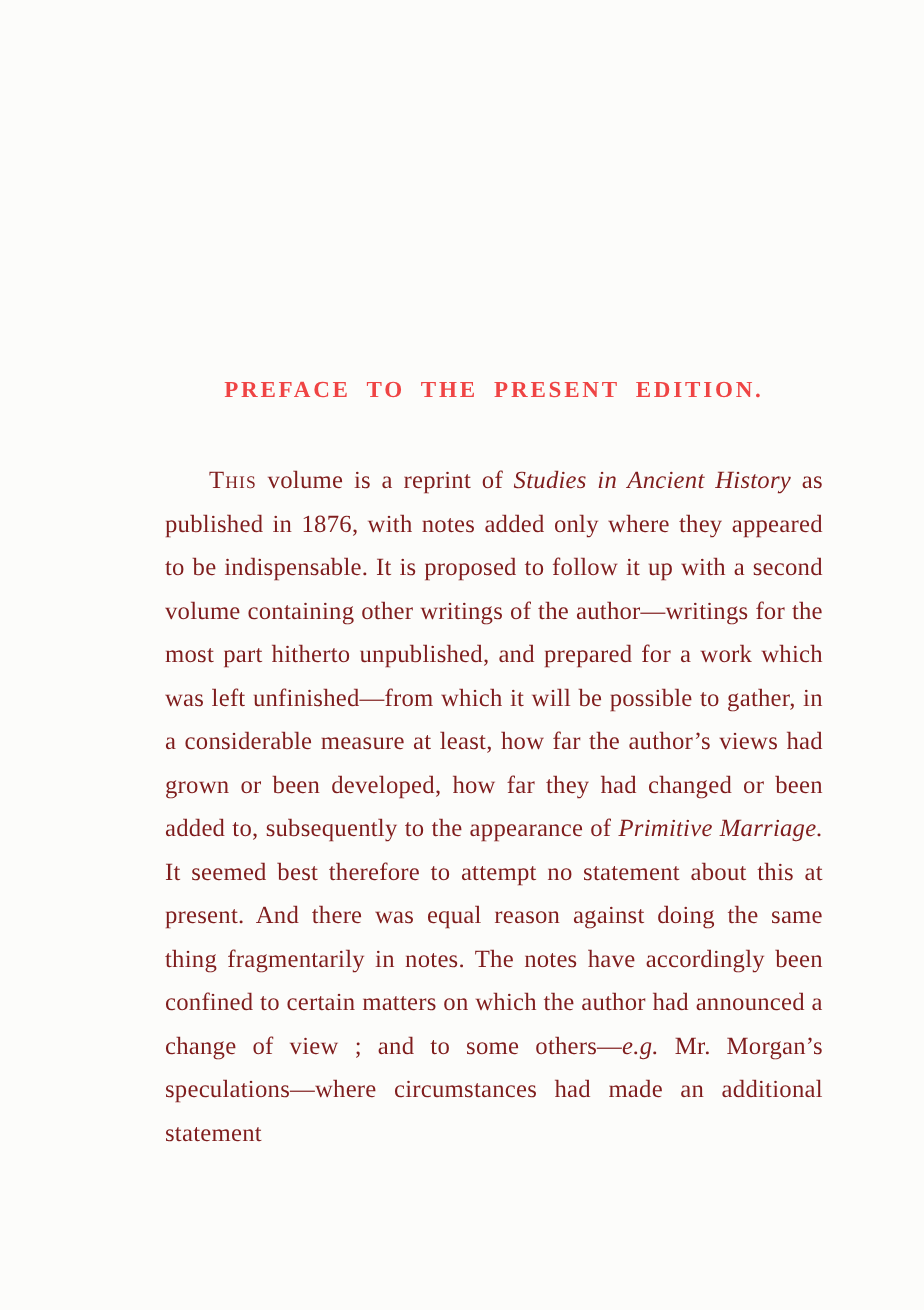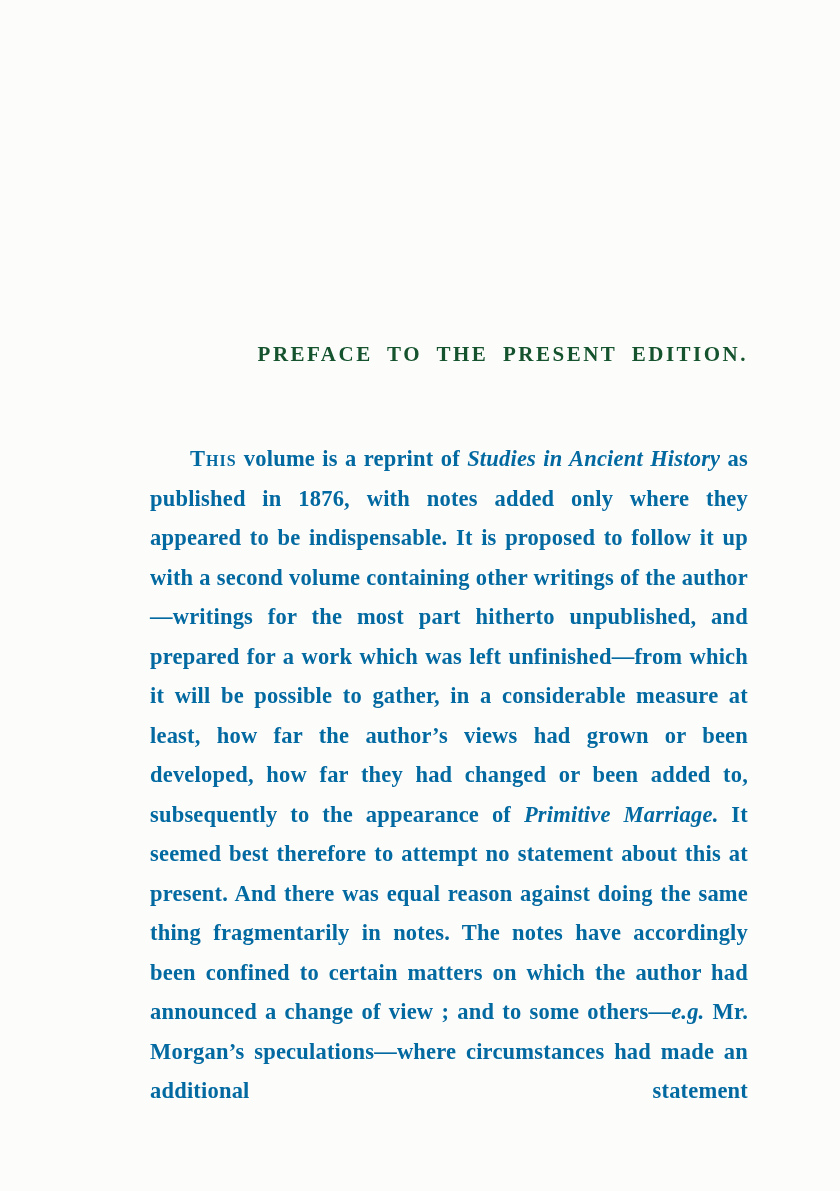--- a/index.html
+++ b/index.html
@@ -21,35 +21,34 @@
     left: 150px;
     top: 342px;
     width: 598px;
   }
   .heading {
     font-family: "Liberation Serif", "DejaVu Serif", serif;
     font-size: 21px;
     font-weight: 700;
     letter-spacing: 2.5px;
     word-spacing: 7px;
-    text-align: right;
-    color: #14532d;
+    text-align: center;
+    color: #ef4444;
     margin: 0;
   }
   .body-paragraph {
-    margin-top: 72px;
+    margin-top: 50px;
     font-family: "Liberation Serif", "DejaVu Serif", serif;
     font-size: 22.5px;
     line-height: 39.5px;
     text-align: justify;
     text-align-last: justify;
     text-indent: 40px;
-    color: #0369a1;
+    color: #7f1d1d;
     letter-spacing: 0.2px;
-    font-weight: bold;
   }
   .lead-smallcaps {
     font-variant: small-caps;
     letter-spacing: 1px;
   }
   .italic {
     font-style: italic;
   }
 </style>
 </head>

